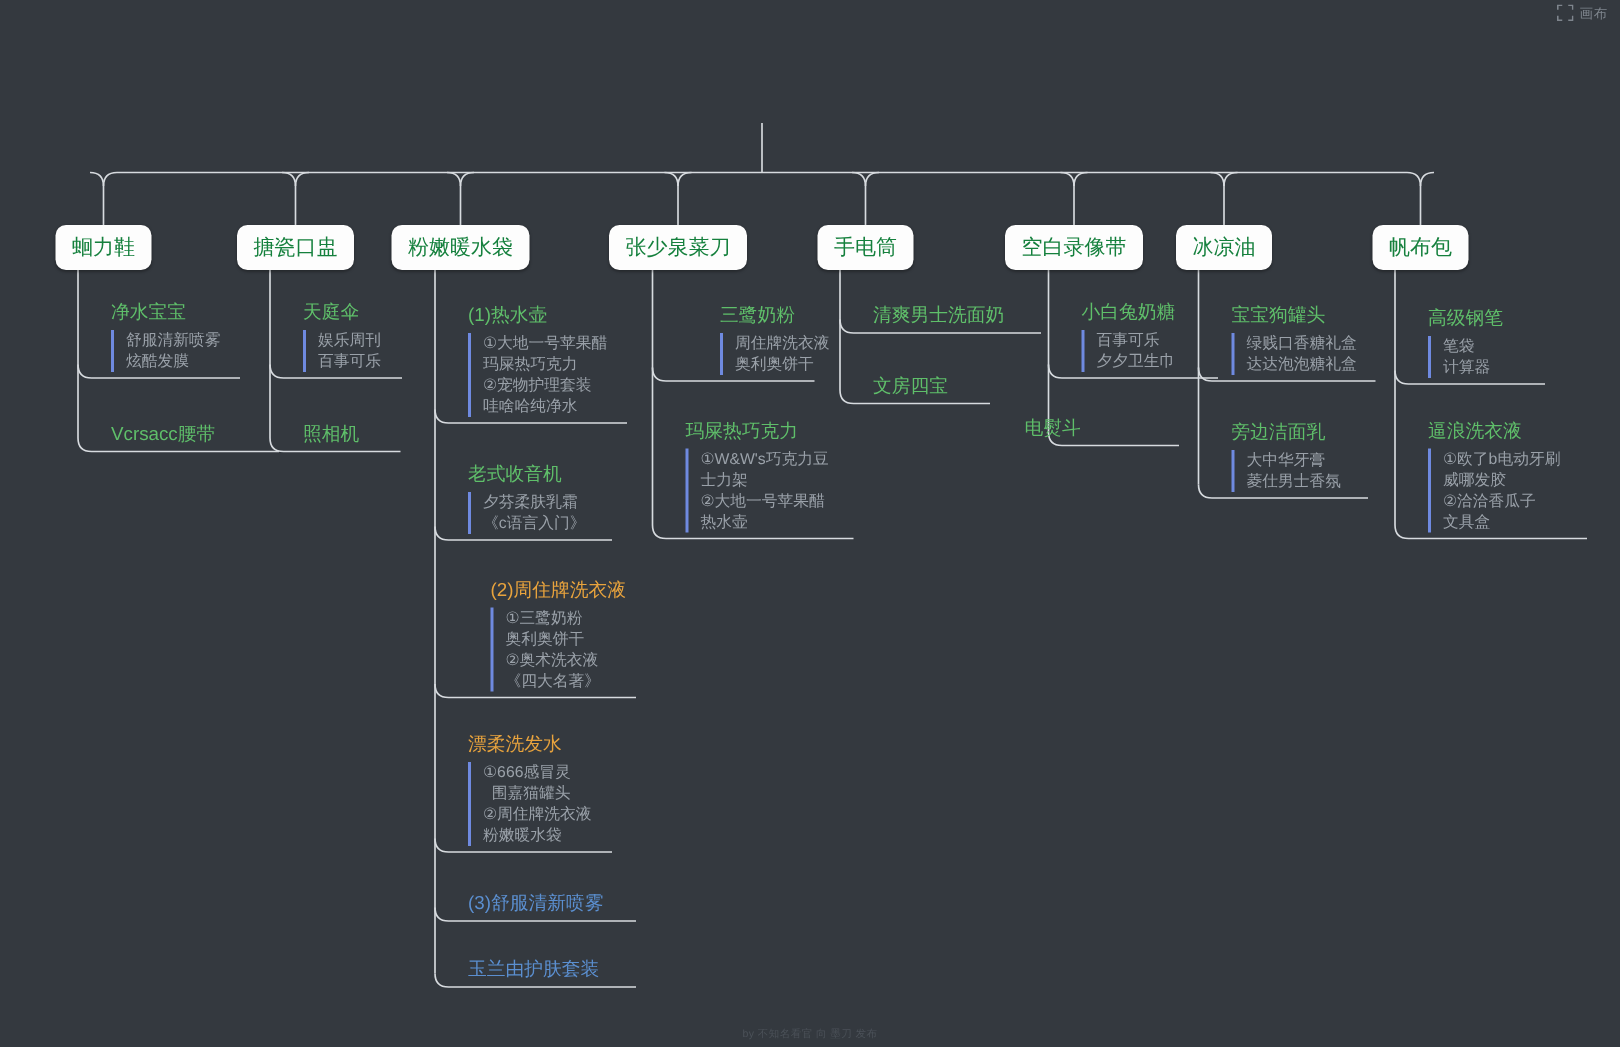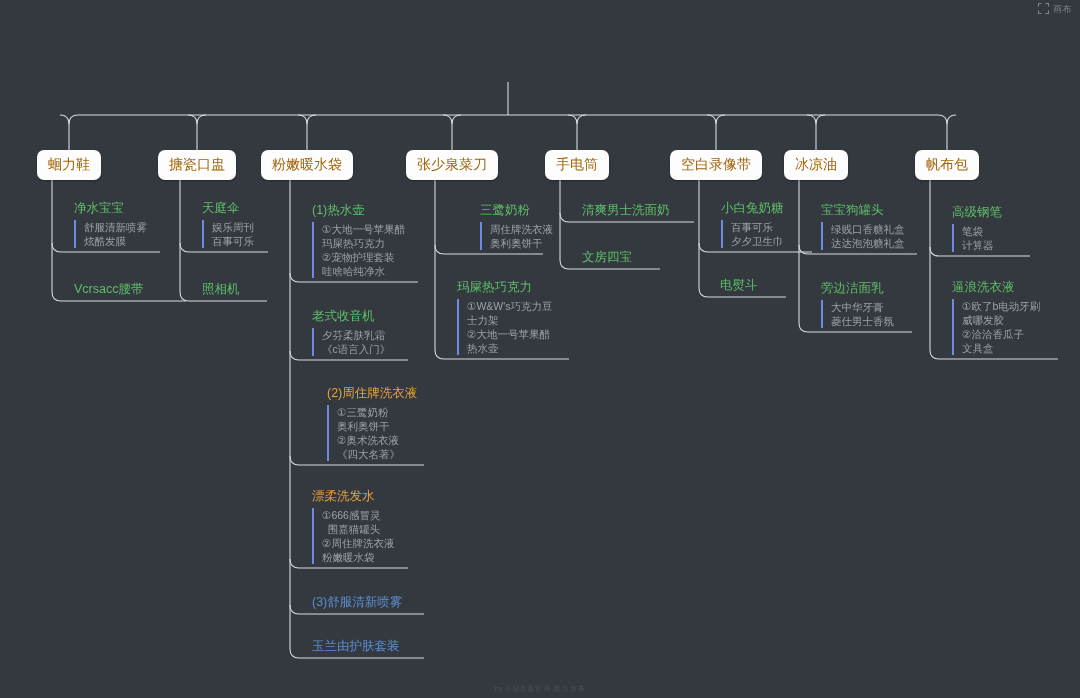--- a/index.html
+++ b/index.html
@@ -33,21 +33,21 @@
   
   #wires { position: absolute; left: 0; top: 0; width: 1080px; height: 698px; }
   #wires path, #wires line { fill: none; stroke: #d7dbdf; stroke-width: 1.1; }
 
   
   .branch-node {
     position: absolute;
     background: #fdfdfd; border-radius: 7px;
     height: 30px; padding: 0 11px;
     display: flex; align-items: center; justify-content: center;
-    color: #a16207; font-size: 14px; white-space: nowrap;
+    color: #15803d; font-size: 14px; white-space: nowrap;
     transform: translateX(-50%);
     box-shadow: 0 1px 2px rgba(0,0,0,.3);
   }
 
   
   .leaf {
     position: absolute; white-space: nowrap;
   }
   .leaf-title {
     font-size: 12.5px; line-height: 16px; white-space: nowrap;
@@ -236,21 +236,21 @@
       <div class="branch-node" style="left: 716px; top: 150px;">
         <span>空白录像带</span>
       </div>
       <div class="leaf" style="left: 721px; top: 200px;">
         <div class="leaf-title c-green">小白兔奶糖</div>
         <div class="leaf-sub">
           <div>百事可乐</div>
           <div>夕夕卫生巾</div>
         </div>
       </div>
-      <div class="leaf" style="left: 720px; top: 277px;">
+      <div class="leaf" style="left: 683px; top: 277px;">
         <div class="leaf-title c-green">电熨斗</div>
       </div>
       <div class="branch-node" style="left: 816px; top: 150px;">
         <span>冰凉油</span>
       </div>
       <div class="leaf" style="left: 821px; top: 202px;">
         <div class="leaf-title c-green">宝宝狗罐头</div>
         <div class="leaf-sub">
           <div>绿贱口香糖礼盒</div>
           <div>达达泡泡糖礼盒</div>

